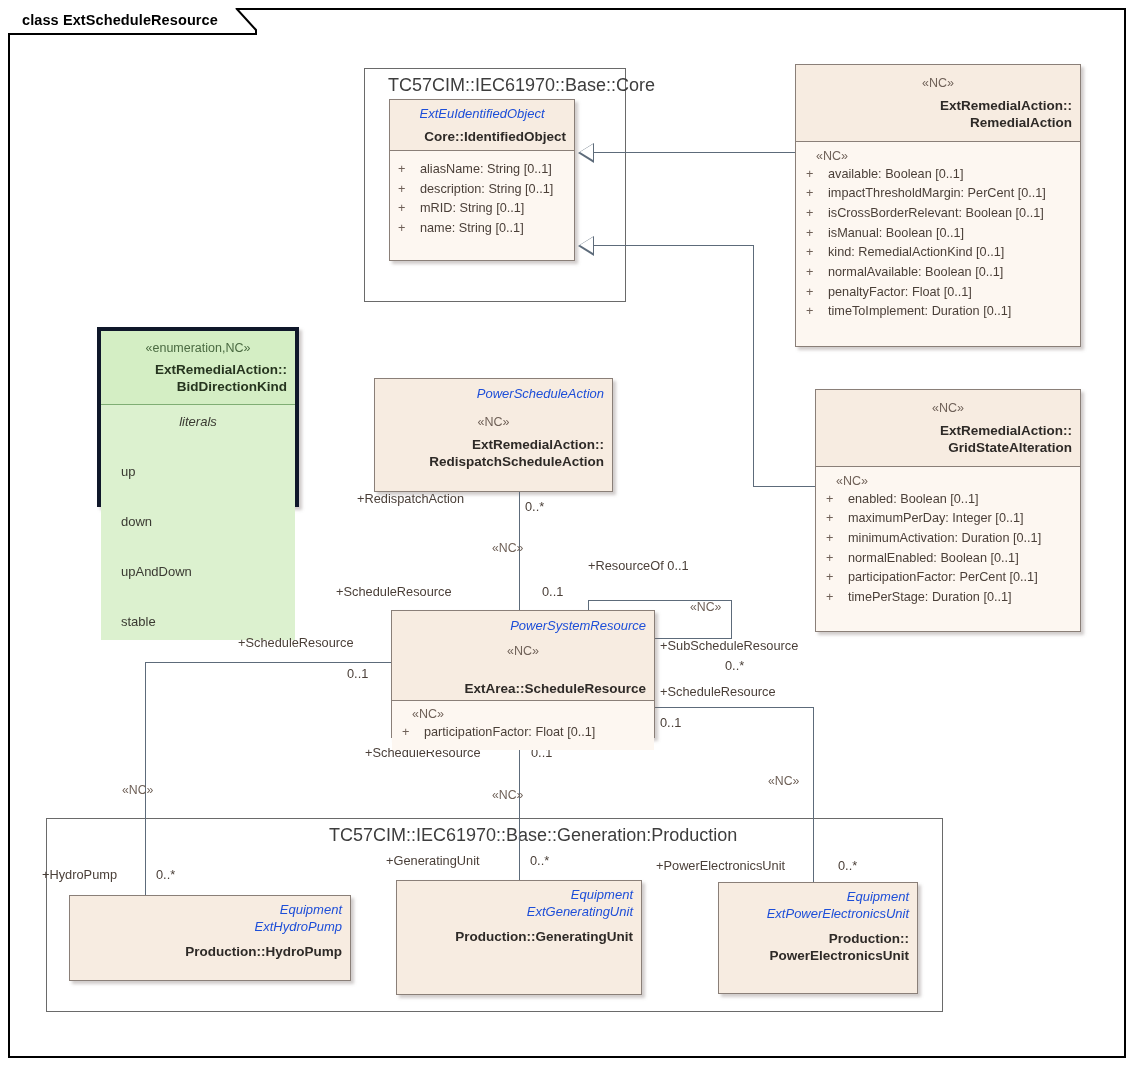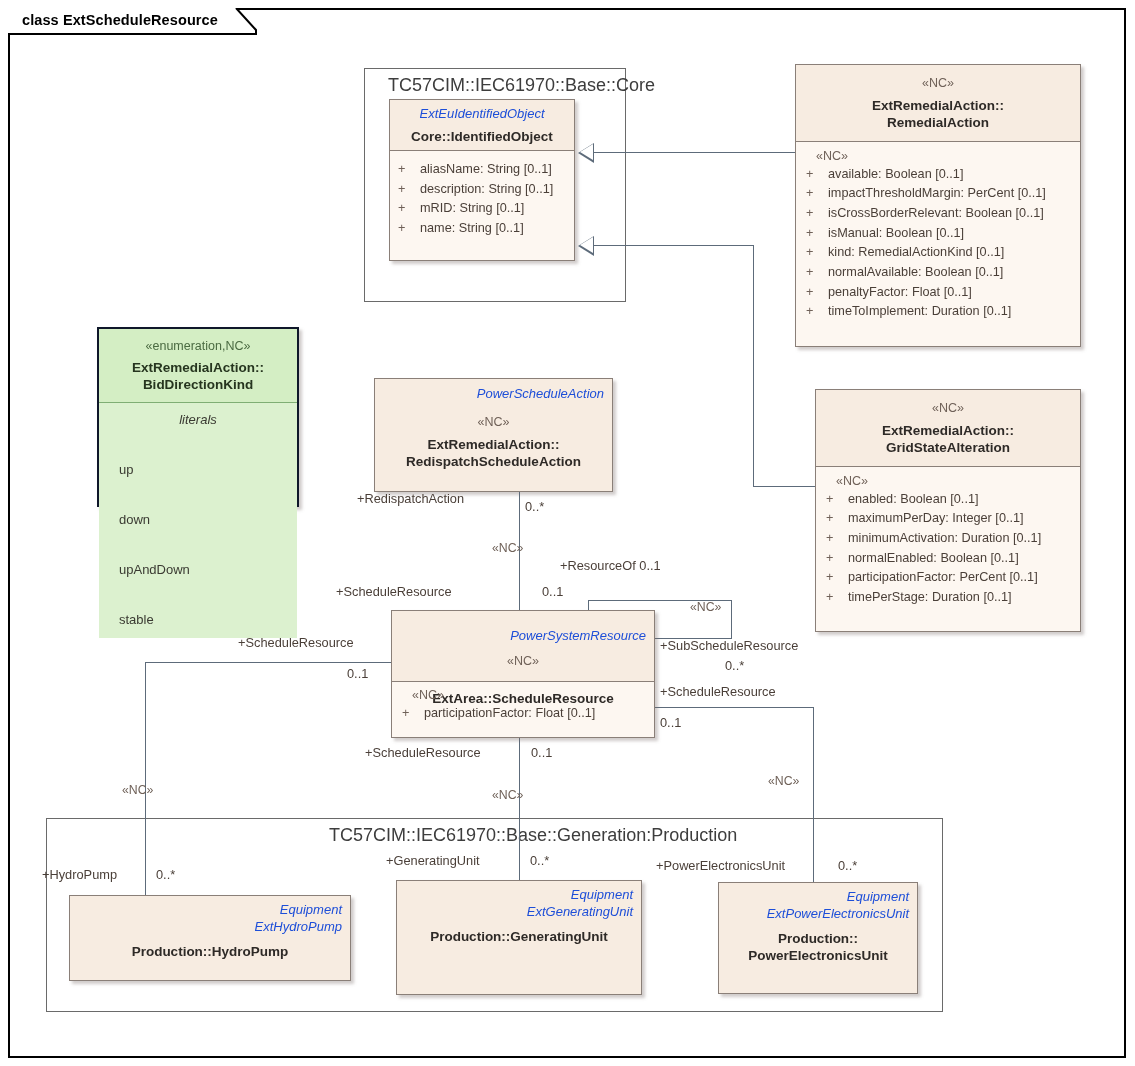--- a/index.html
+++ b/index.html
@@ -17,29 +17,29 @@
   .cls{position:absolute;box-sizing:border-box;border:1px solid #8a7f78;
        background:#fdf7f1;box-shadow:3px 3px 3px rgba(120,110,105,.35);}
   .cls .hdr{box-sizing:border-box;background:#f7ece1;border-bottom:1px solid #8a7f78;
             padding:6px 8px 7px 8px;text-align:center;}
   .cls .hdr.nobot{border-bottom:none;}
   .cls .body{box-sizing:border-box;padding:6px 8px 8px 8px;background:#fdf7f1;}
 
   .stereo{font-size:12.5px;color:#6f6158;line-height:1.25;}
   .qual{font-size:13px;color:#1d4ed8;font-style:italic;line-height:1.3;}
   .qual.right{text-align:right;}
-  .cname{font-size:13.5px;font-weight:bold;color:#2e2a27;line-height:1.3;}
+  .cname{font-size:13.5px;font-weight:bold;color:#2e2a27;line-height:1.3;text-align:right;}
 
   .attr{font-size:12.7px;color:#4a3f38;line-height:1.55;white-space:nowrap;}
   .attr .vis{display:inline-block;width:22px;color:#6f6158;}
   .lit{font-size:13px;color:#3a3a32;line-height:1.55;padding-left:12px;margin-top:30px;}
   .lit-hdr{font-size:13px;font-style:italic;color:#3a3a32;text-align:center;line-height:1.5;}
 
   
-  .cls.enum{border:2px solid #0f172a;background:#dcf1cf;}
+  .cls.enum{border:4px solid #0f172a;background:#dcf1cf;}
   .cls.enum .hdr{background:#d4eec4;border-bottom:1px solid #7fae74;}
   .cls.enum .body{background:#dcf1cf;}
   .cls.enum .stereo{color:#4b6b42;}
   .cls.enum .cname{color:#26351f;}
 
   
   .pkg{position:absolute;box-sizing:border-box;border:1px solid #6a6a6a;background:transparent;}
   .pkg-title{position:absolute;font-size:18px;color:#3d3d3d;white-space:nowrap;}
 
   
@@ -162,21 +162,21 @@
   <div class="lbl" style="left:357px;top:493px;">+RedispatchAction</div>
   <div class="lbl" style="left:525px;top:501px;">0..*</div>
   <div class="lbl nc" style="left:492px;top:542px;">«NC»</div>
   <div class="lbl" style="left:336px;top:586px;">+ScheduleResource</div>
   <div class="lbl" style="left:542px;top:586px;">0..1</div>
 
   <div class="ln lnh" style="left:588px;top:600px;width:144px;"></div>
   <div class="ln lnv" style="left:588px;top:600px;height:38px;"></div>
   <div class="ln lnv" style="left:731px;top:600px;height:38px;"></div>
   <div class="ln lnh" style="left:655px;top:638px;width:77px;"></div>
-  <div class="lbl" style="left:560px;top:560px;">+ResourceOf 0..1</div>
+  <div class="lbl" style="left:588px;top:560px;">+ResourceOf 0..1</div>
   <div class="lbl nc" style="left:690px;top:601px;">«NC»</div>
   <div class="lbl" style="left:660px;top:640px;">+SubScheduleResource</div>
   <div class="lbl" style="left:725px;top:660px;">0..*</div>
 
   <div class="ln lnh" style="left:145px;top:662px;width:247px;"></div>
   <div class="ln lnv" style="left:145px;top:662px;height:250px;"></div>
   <div class="lbl" style="left:238px;top:637px;">+ScheduleResource</div>
   <div class="lbl" style="left:347px;top:668px;">0..1</div>
   <div class="lbl nc" style="left:122px;top:784px;">«NC»</div>
   <div class="lbl" style="left:42px;top:869px;">+HydroPump</div>
@@ -191,21 +191,21 @@
   <div class="lbl" style="left:838px;top:860px;">0..*</div>
 
   <div class="ln lnv" style="left:519px;top:738px;height:158px;"></div>
   <div class="lbl" style="left:365px;top:747px;">+ScheduleResource</div>
   <div class="lbl" style="left:531px;top:747px;">0..1</div>
   <div class="lbl nc" style="left:492px;top:789px;">«NC»</div>
   <div class="lbl" style="left:386px;top:855px;">+GeneratingUnit</div>
   <div class="lbl" style="left:530px;top:855px;">0..*</div>
 
   <div class="cls" style="left:391px;top:610px;width:264px;height:128px;">
-    <div class="hdr" style="height:71px;padding-top:17px;">
+    <div class="hdr" style="height:90px;padding-top:7px;">
       <div class="qual right">PowerSystemResource</div>
       <div class="stereo" style="margin-top:9px;">«NC»</div>
       <div class="cname" style="margin-top:20px;">ExtArea::ScheduleResource</div>
     </div>
     <div class="body" style="padding-top:6px;padding-left:10px;">
       <div class="stereo" style="padding-left:10px;">«NC»</div>
       <div class="attr"><span class="vis">+</span><span>participationFactor: Float [0..1]</span></div>
     </div>
   </div>
 

